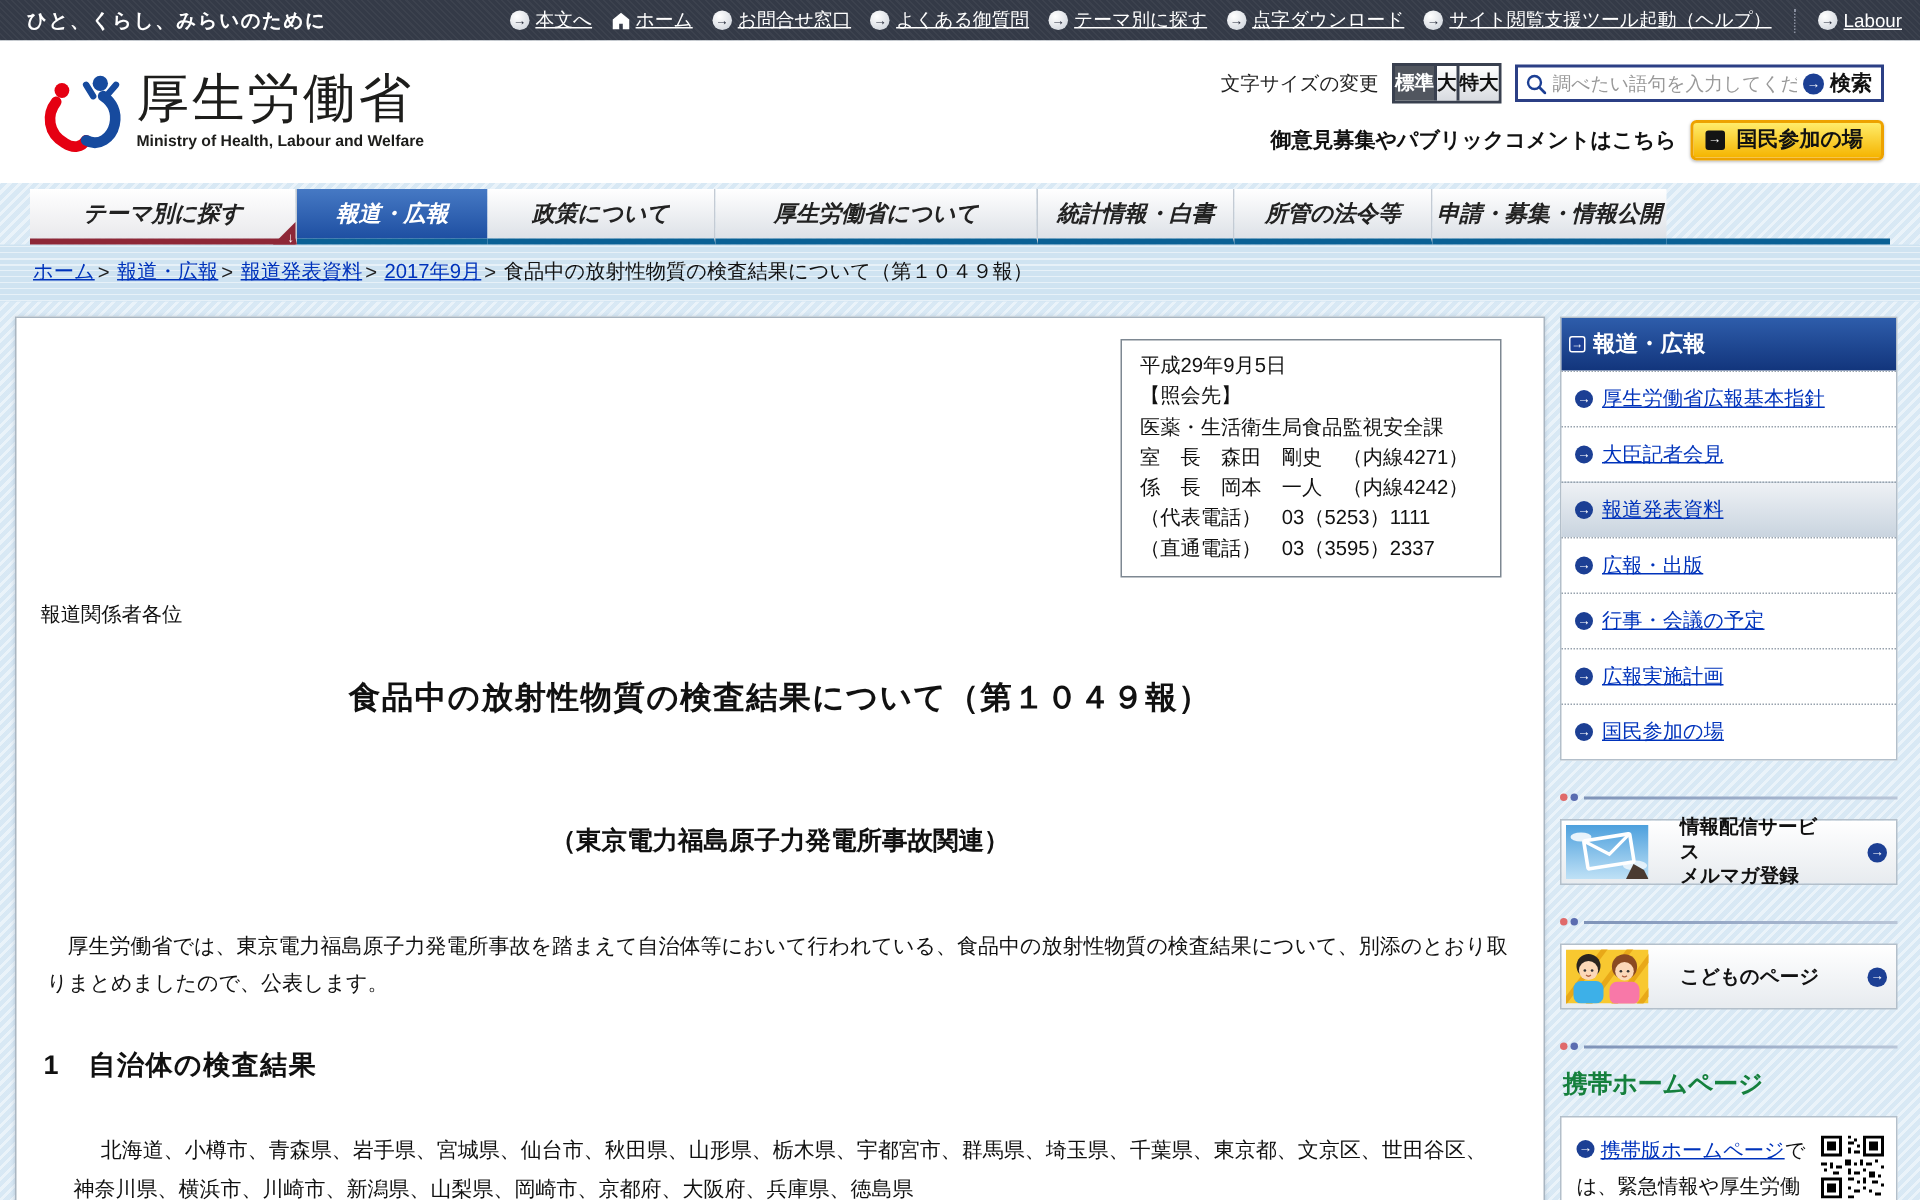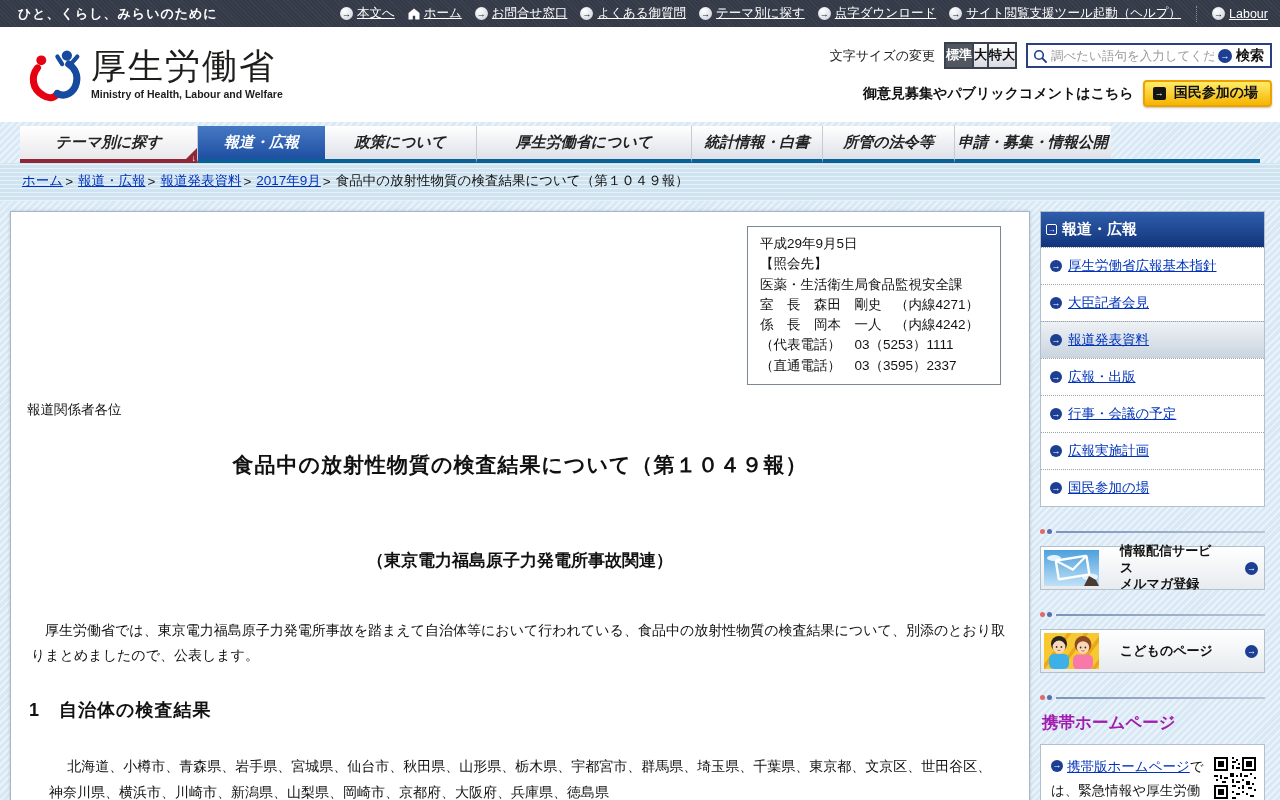--- a/index.html
+++ b/index.html
@@ -32,21 +32,21 @@
   .arr-blue { background:#1c3f94; }
   .arr-blue::after { color:#fff; }
   .arr-dark { border-radius:2px; background:#141414; }
   .arr-dark::after { color:#fff; }
 
   
   .header { height:95px; background:#fff; position:relative; }
   .logo { position:absolute; left:28px; top:21px; display:flex; align-items:flex-start; gap:8px; }
   .logo-jp { font-size:35px; font-weight:normal; color:#1d1d1b; letter-spacing:2px; line-height:1.05; font-family:"Liberation Sans","DejaVu Sans",sans-serif; }
   .logo-en { font-size:10.5px; font-weight:bold; color:#1d1d1b; margin-top:3px; }
-  .header-controls { position:absolute; right:8px; top:15px; }
+  .header-controls { position:absolute; right:24px; top:15px; }
   .hrow { display:flex; align-items:center; justify-content:flex-end; gap:9px; }
   .fontsize-label { font-size:13px; color:#222; }
   .fontsize-group { display:flex; border:2px solid #39404f; }
   .fs-btn { padding:2px 0 3px; font-size:13px; font-weight:bold; background:linear-gradient(#ffffff,#d8dbe0); color:#111; border-left:2px solid #39404f; cursor:pointer; white-space:nowrap; }
   .fs-btn:first-child { border-left:none; }
   .fs-btn.active { background:#51565f; color:#fff; }
   .search-box { display:flex; align-items:center; gap:4px; border:2px solid #2b3f85; background:#fff; height:25px; width:246px; padding:0 6px 0 5px; }
   .search-input { border:none; outline:none; flex:1; min-width:0; font-size:12.5px; color:#333; font-family:inherit; }
   .search-input::placeholder { color:#999; }
   .search-btn { display:flex; align-items:center; gap:4px; font-size:14px; font-weight:bold; color:#111; cursor:pointer; white-space:nowrap; }
@@ -103,21 +103,21 @@
   .side-divider { display:flex; align-items:center; gap:2px; margin:22px 0 12px; }
   .dot { width:5px; height:5px; border-radius:50%; }
   .dot-red { background:#e06a6a; }
   .dot-blue { background:#5a6cb0; }
   .div-line { flex:1; height:2px; background:linear-gradient(90deg,#7e93b8,#b9c6d8); margin-left:2px; }
 
   .side-banner { background:linear-gradient(#ffffff,#e7ebef); border:1px solid #b3bfca; display:flex; align-items:center; gap:21px; padding:3px 6px 3px 3px; height:44px; cursor:pointer; }
   .banner-img { width:55px; height:36px; flex:0 0 auto; }
   .banner-label { flex:1; font-size:13px; font-weight:bold; line-height:1.3; color:#111; }
 
-  .mobile-heading { font-size:16.5px; font-weight:bold; color:#a21caf; margin:8px 0 10px 2px; }
+  .mobile-heading { font-size:16.5px; font-weight:bold; color:#15803d; margin:8px 0 10px 2px; }
   .mobile-box { background:#fff; border:1px solid #b3bfca; padding:10px 8px 12px 10px; font-size:13.5px; line-height:1.8; color:#111; min-height:128px; }
   .mobile-box .qr { float:right; margin:2px 0 4px 6px; }
   .mobile-link { color:#0033bb; text-decoration:underline; }
   .mobile-box .arr { width:12px; height:12px; margin-right:4px; position:relative; top:1px; }
 </style>
 </head>
 <body>
 
 <div class="topbar">
   <div class="topbar-tagline">ひと、くらし、みらいのために</div>

